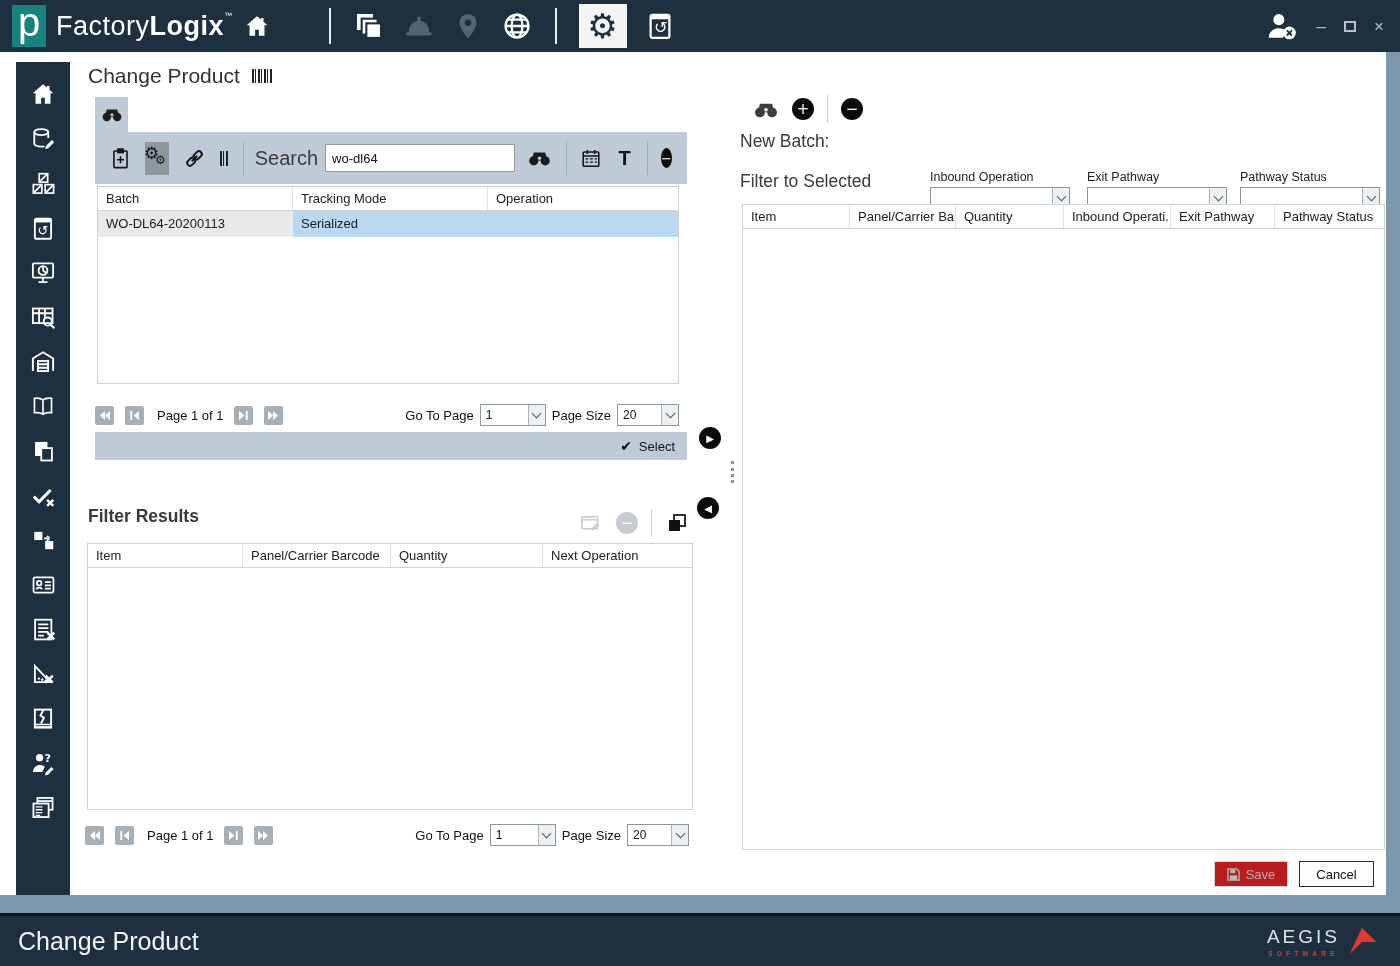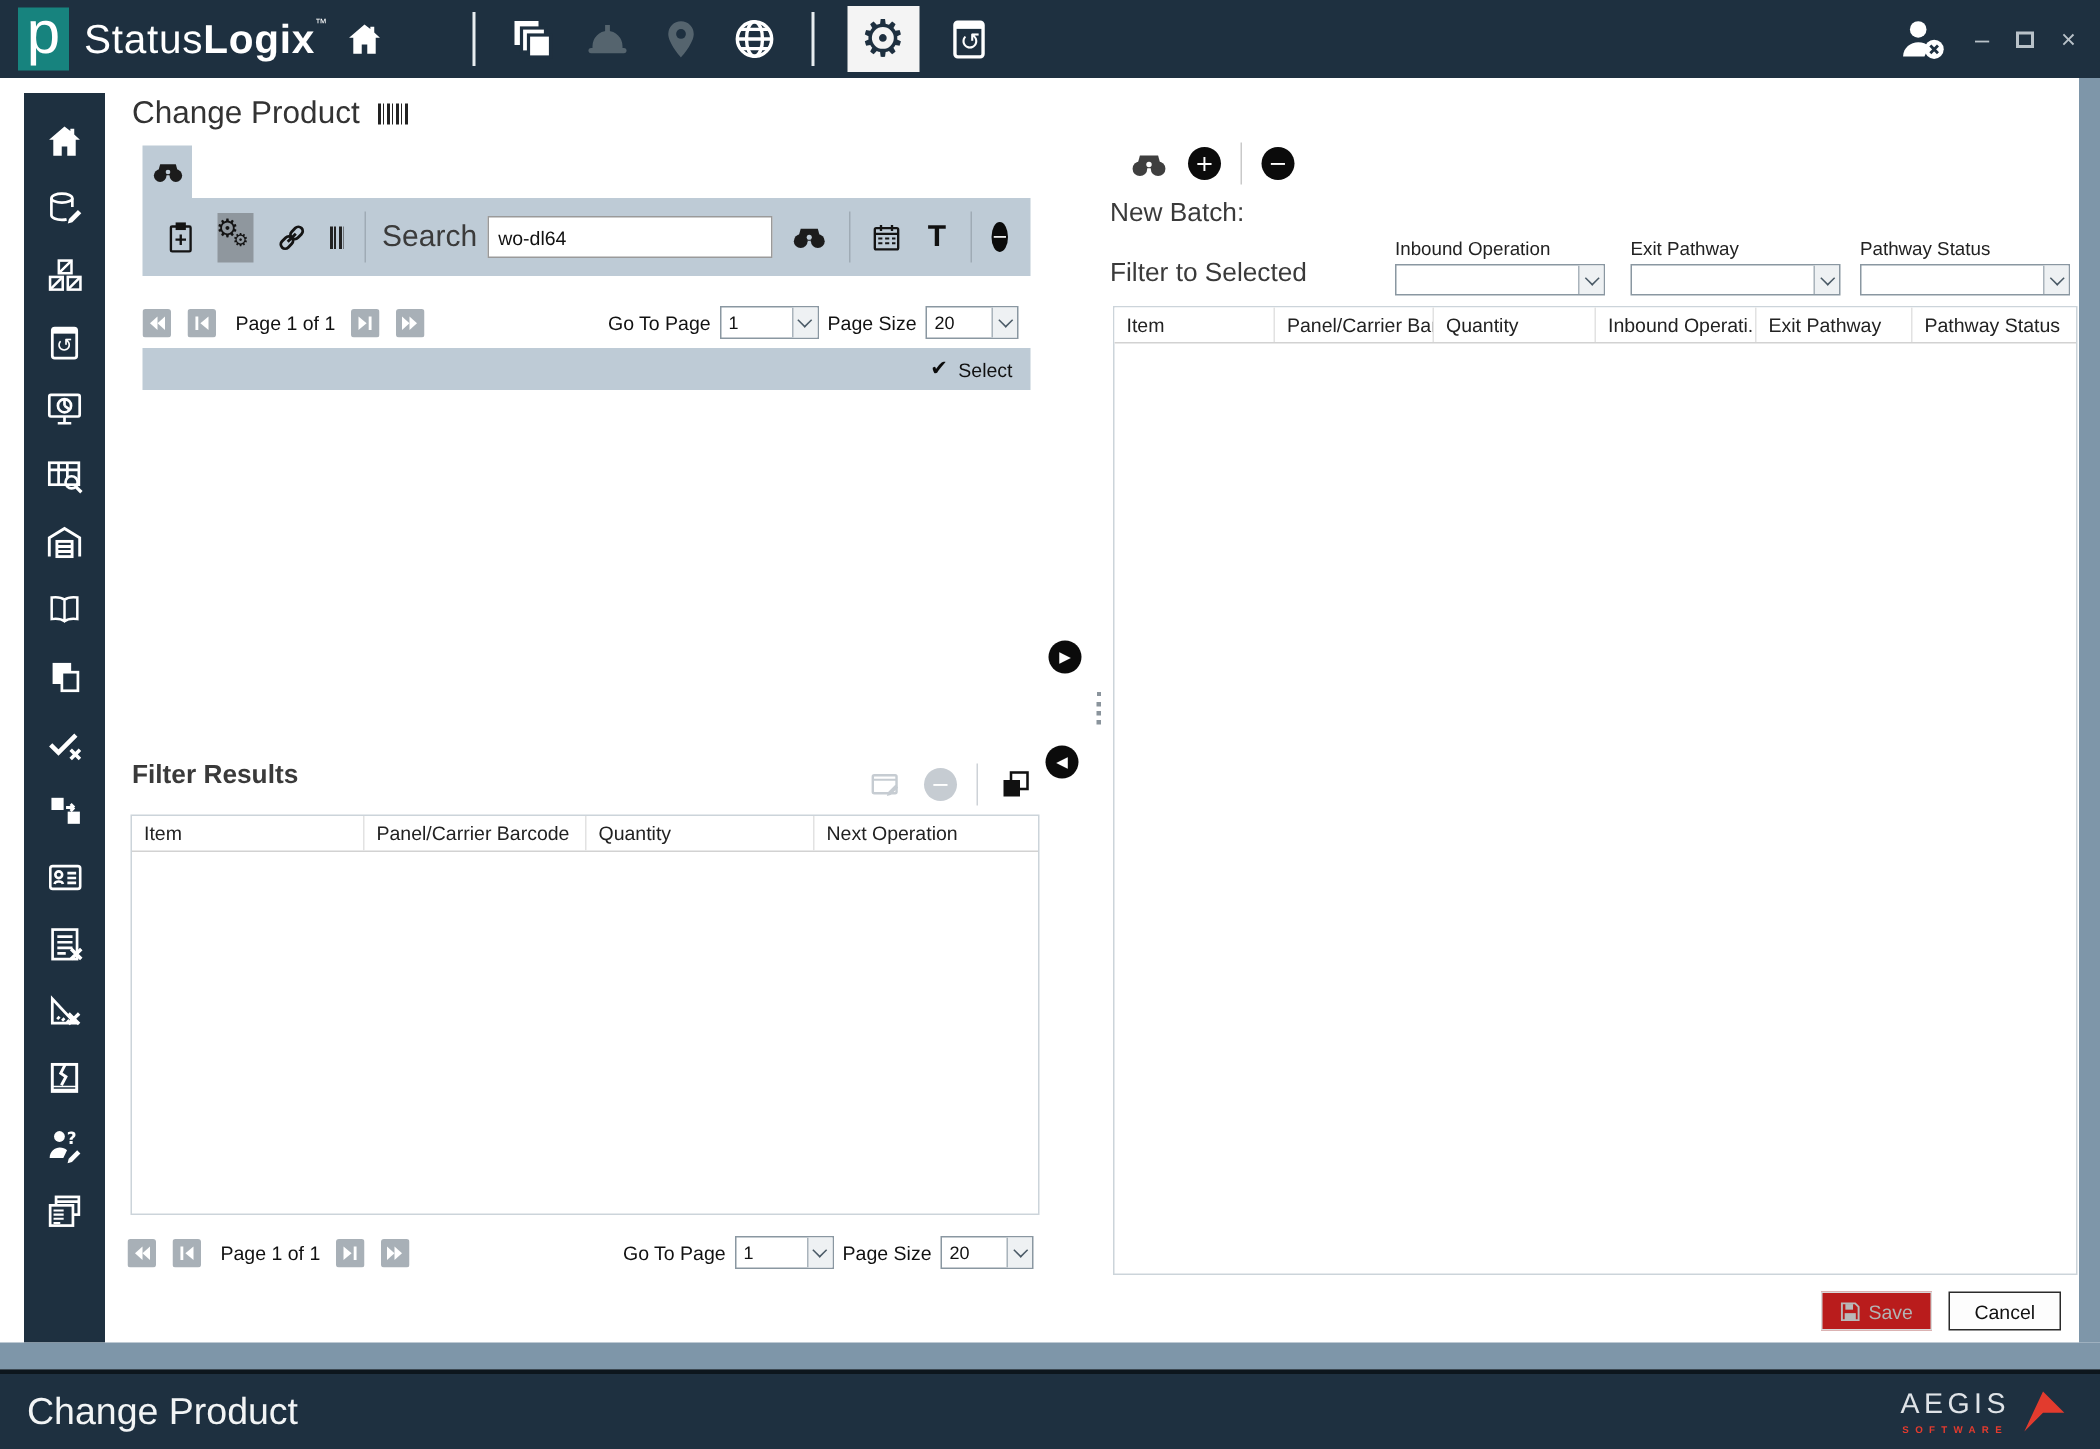--- a/index.html
+++ b/index.html
@@ -87,21 +87,21 @@
   .arrow-circle { position:absolute; width:22px; height:22px; border-radius:50%; background:#0b0b0b; color:#fff; display:flex; align-items:center; justify-content:center; font-size:10px; }
   .arr-right { left:699px; top:427px; }
   .arr-left  { left:697px; top:497px; }
   .splitter { position:absolute; left:731px; top:461px; height:22px; width:0; border-left:3px dotted #8a949c; }
 
   
   .right-icons { position:absolute; left:753px; top:95px; display:flex; align-items:center; gap:13px; }
   .ri-sep { width:1px; height:28px; background:#c9c9c9; }
   .new-batch { position:absolute; left:740px; top:131px; font-size:17.5px; font-weight:300; color:#3a3a3a; }
   .apply-label { position:absolute; left:740px; top:171px; font-size:17.5px; font-weight:300; color:#3a3a3a; }
-  .dd-group { position:absolute; top:159px; width:140px; }
+  .dd-group { position:absolute; top:170px; width:140px; }
   .dd-group .dd-label { font-size:12.5px; color:#222; margin-bottom:3px; }
   .dd1 { left:930px; } .dd2 { left:1087px; } .dd3 { left:1240px; }
   .dd-group .combo { width:140px; height:21px; }
   .table3 { position:absolute; left:740px; top:204px; width:643px; height:646px; }
   .grid-head .hc:last-child { border-right:none; }
 
   .actions { position:absolute; left:1214px; top:861px; display:flex; gap:11px; }
   .btn { height:26px; font-size:13px; display:flex; align-items:center; justify-content:center; gap:6px; font-family:"Liberation Sans", sans-serif; }
   .btn-save { width:74px; background:#b91c1c; border:1px solid #d9d9d9; color:#b3b3b3; }
   .btn-cancel { width:75px; background:#fdfdfd; border:1px solid #2b2b2b; color:#111; }
@@ -119,21 +119,21 @@
 </head>
 <body>
 
 <div class="app">
 
   <header class="titlebar">
     <div class="logo">
         <span>p</span>
       </div>
     <div class="brandname">
-      <span class="light">Status</span><span class="bold">Logix</span><span class="tm">™</span>
+      <span class="light">Factory</span><span class="bold">Logix</span><span class="tm">™</span>
     </div>
     <span class="tb-ico tb-home">
       <svg width="30" height="26" viewBox="0 0 24 24">
           <path fill="#fff" d="M12 3 2.5 11.2h2.6V21h5.2v-5.6h3.4V21h5.2v-9.8h2.6L18 8V4.5h-2.4v1.4z"></path>
         </svg>
     </span>
     <div class="tb-sep" style="margin-left:48px"></div>
     <span class="tb-ico">
       <svg width="32" height="32" viewBox="0 0 24 24">
           <rect x="3" y="3" width="12" height="12" fill="#fff"></rect>
@@ -364,20 +364,32 @@
             <rect x="3.5" y="5" width="17" height="15.5" rx="1"></rect>
             <path d="M3.5 9.2h17M8 2.8v4.2M16 2.8v4.2"></path>
             <path d="M6 12.5h3M11 12.5h3M16 12.5h2.5M6 16h3M11 16h3M16 16h2.5" stroke-width="1.4"></path>
           </svg>
       </span>
       <span class="t-ico">T</span>
       <span class="tl-sep"></span>
       <span class="circle-btn glyph" style="margin:0 7px">−</span>
     </div>
 
+    <div class="grid-box gb1">
+      <div class="grid-head">
+        <div class="hc" style="width:195px">Batch</div>
+        <div class="hc" style="width:195px">Tracking Mode</div>
+        <div class="hc" style="width:190px">Operation</div>
+      </div>
+      <div class="grid-row">
+        <div class="rc cell-focus" style="width:195px">WO-DL64-20200113</div>
+        <div class="rc cell-sel" style="width:195px">Serialized</div>
+        <div class="rc cell-sel" style="width:190px"></div>
+      </div>
+    </div>
 
     <div class="pagi pl-pagi">
       <span class="pgbtn">
           <svg width="19" height="19" viewBox="0 0 19 19">
             <rect width="19" height="19" rx="2" fill="#a8b0b7"></rect>
             <polygon points="10,5 5,9.5 10,14" fill="#fff"></polygon>
             <polygon points="15,5 10,9.5 15,14" fill="#fff"></polygon>
           </svg>
         </span>
       <span class="pgbtn">

